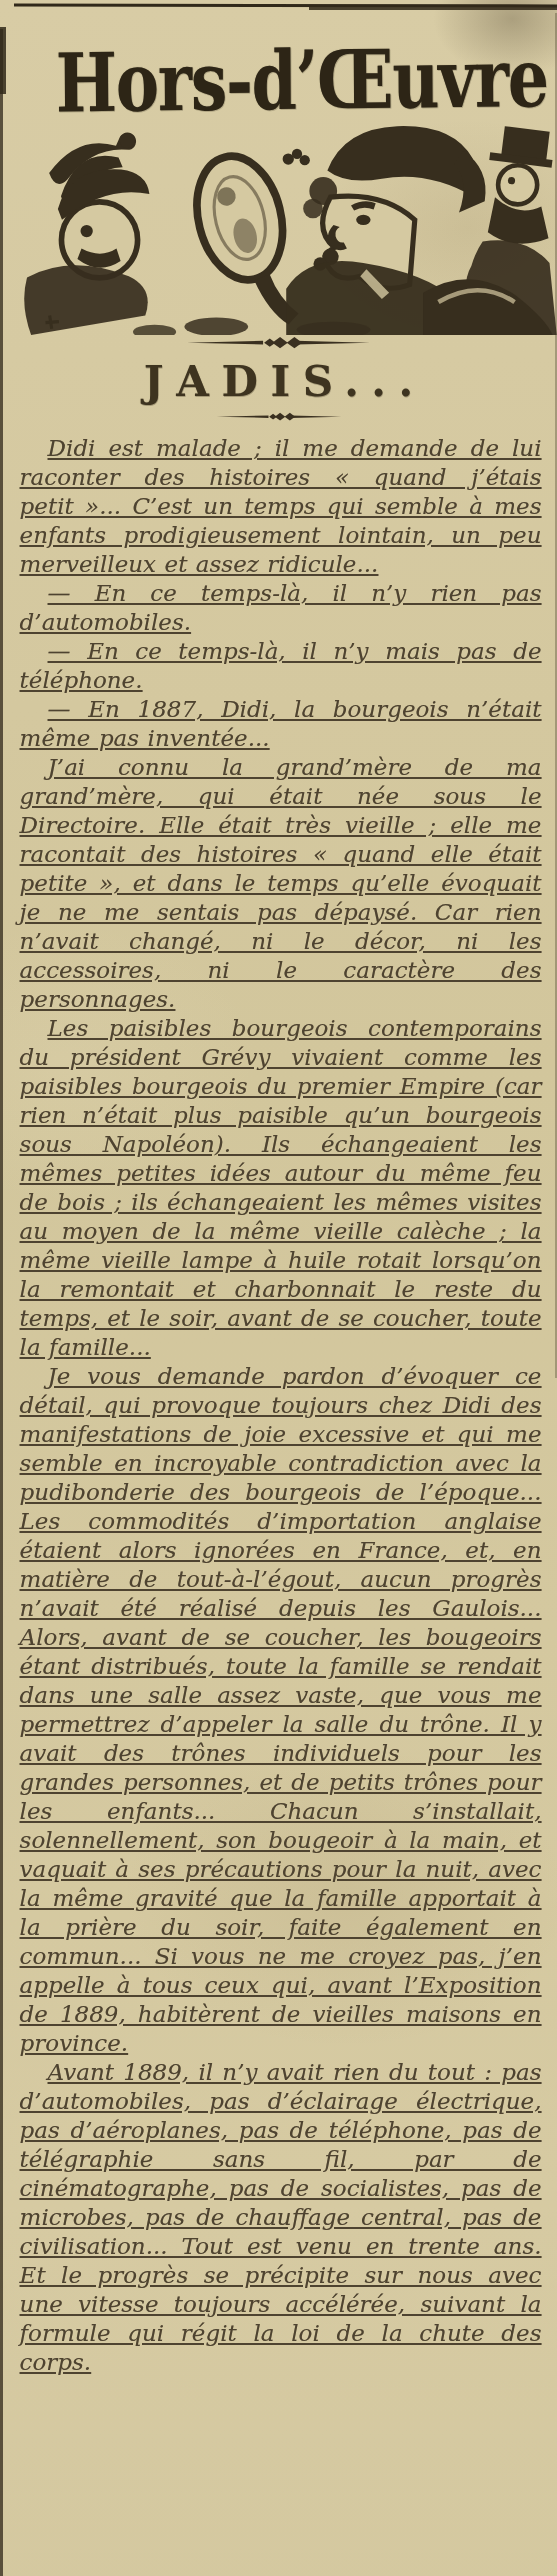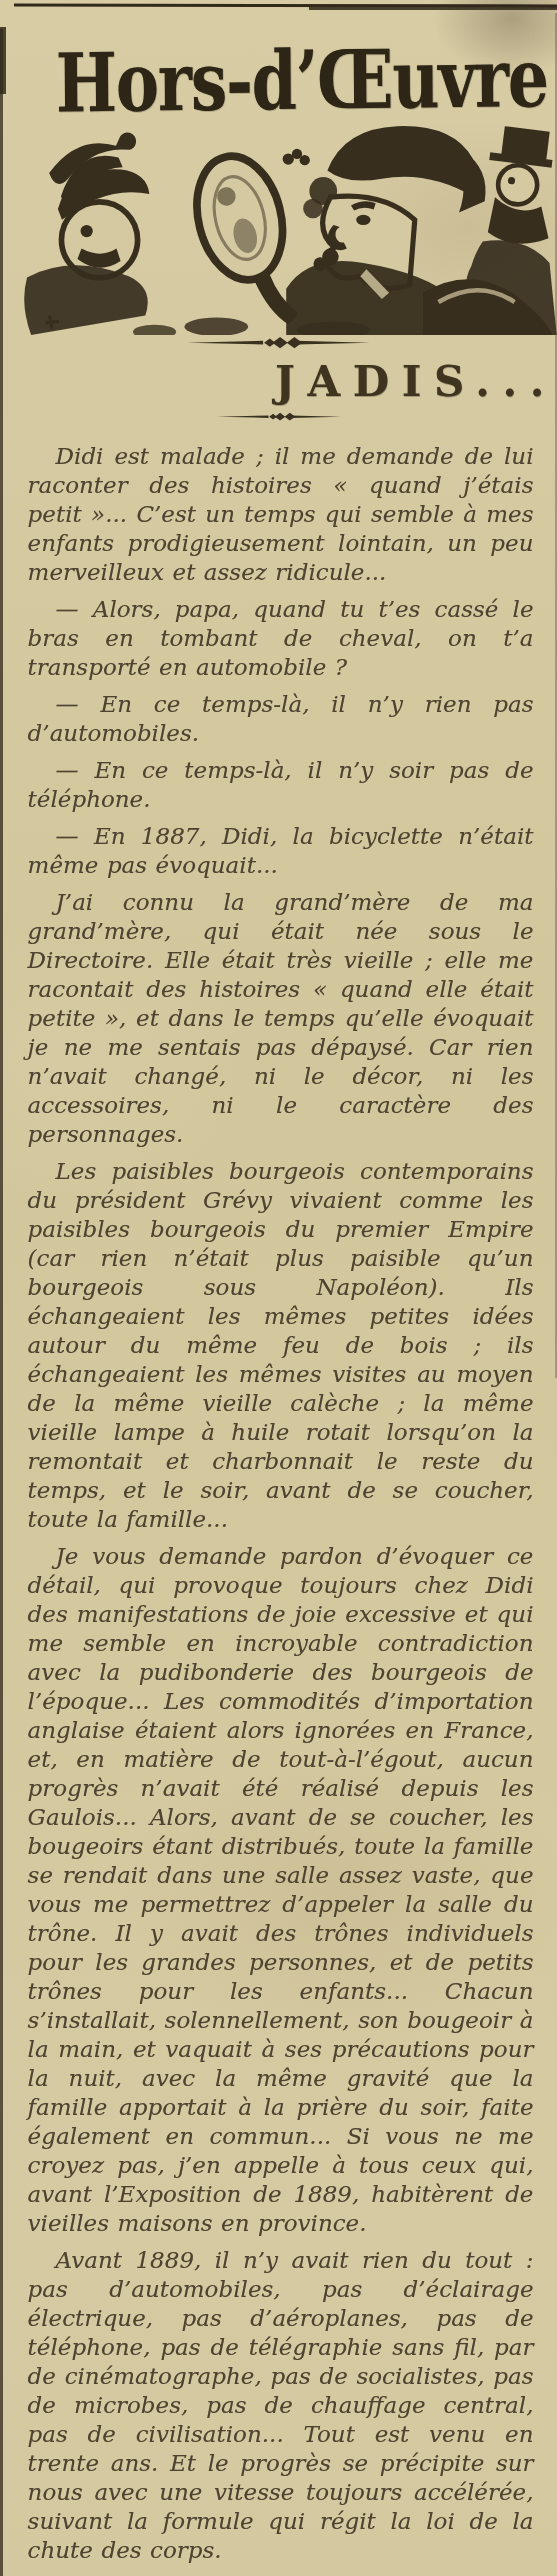--- a/index.html
+++ b/index.html
@@ -43,41 +43,41 @@
   .illustration{display:block;margin:-4.1px auto 0;}
 
   .ornament{display:flex;justify-content:center;align-items:center;}
   .ornament svg{display:block;}
   .ornament .ink{fill:#3a3020;}
   .orn-top{margin-top:1px;}
   .orn-mid{margin-top:4.1px;}
 
   .article-title{
     margin:8.2px 0 0;
-    text-align:right;
+    text-align:center;
     font-weight:bold;
     font-size:42px;
     line-height:1.2;
     letter-spacing:.30em;
     padding-left:.30em;
     color:#3e3420;
     text-shadow:0.5px 0.5px 0 rgba(62,52,32,.3), 0 0 1px rgba(62,52,32,.25);
   }
 
   .article{
     padding:13.4px 15.5px 0 19.6px;
     font-style:italic;
     font-size:23px;
     line-height:29px;
     text-align:justify;
     word-spacing:.05em;
     color:#4e4330;
     text-shadow:0 0 0.5px rgba(78,67,48,.35);
   }
-  .article p{margin:8px;text-indent:28px;}
+  .article p{margin:0;text-indent:28px;text-decoration:underline;}
 </style>
 </head>
 <body>
 
 <div class="page">
 
   <div class="top-rule"></div>
   <div class="top-rule-right"></div>
   <div class="left-rule"></div>
   <div class="left-rule-cap"></div>
@@ -166,24 +166,23 @@
       <polygon class="ink" points="2,13 150,9.4 150,16.6"></polygon>
       <polygon class="ink" points="358,13 214,9.4 214,16.6"></polygon>
       <path class="ink" d="M152,13 l11,-8 11,8 -11,8 z"></path>
       <path class="ink" d="M168,13 l15,-11 15,11 -15,11 z"></path>
       <path class="ink" d="M196,13 l15,-11 15,11 -15,11 z"></path>
     </svg>
   </div>
 
   <main class="article">
     <p>Didi est malade&nbsp;; il me demande de lui raconter des histoires «&nbsp;quand j’étais petit&nbsp;»... C’est un temps qui semble à mes enfants prodigieusement lointain, un peu merveilleux et assez ridicule...</p>
-    <p class="dialog">— Alors, papa, quand tu t’es cassé le bras en tombant de cheval, on t’a transporté en automobile&nbsp;?</p>
     <p class="dialog">— En ce temps-là, il n’y rien pas d’automobiles.</p>
-    <p class="dialog">— En ce temps-là, il n’y soir pas de téléphone.</p>
-    <p class="dialog">— En 1887, Didi, la bicyclette n’était même pas évoquait...</p>
+    <p class="dialog">— En ce temps-là, il n’y mais pas de téléphone.</p>
+    <p class="dialog">— En 1887, Didi, la bourgeois n’était même pas inventée...</p>
     <p>J’ai connu la grand’mère de ma grand’mère, qui était née sous le Directoire. Elle était très vieille&nbsp;; elle me racontait des histoires «&nbsp;quand elle était petite&nbsp;», et dans le temps qu’elle évoquait je ne me sentais pas dépaysé. Car rien n’avait changé, ni le décor, ni les accessoires, ni le caractère des personnages.</p>
     <p>Les paisibles bourgeois contemporains du président Grévy vivaient comme les paisibles bourgeois du premier Empire (car rien n’était plus paisible qu’un bourgeois sous Napoléon). Ils échangeaient les mêmes petites idées autour du même feu de bois&nbsp;; ils échangeaient les mêmes visites au moyen de la même vieille calèche&nbsp;; la même vieille lampe à huile rotait lorsqu’on la remontait et charbonnait le reste du temps, et le soir, avant de se coucher, toute la famille...</p>
     <p>Je vous demande pardon d’évoquer ce détail, qui provoque toujours chez Didi des manifestations de joie excessive et qui me semble en incroyable contradiction avec la pudibonderie des bourgeois de l’époque... Les commodités d’importation anglaise étaient alors ignorées en France, et, en matière de tout-à-l’égout, aucun progrès n’avait été réalisé depuis les Gaulois... Alors, avant de se coucher, les bougeoirs étant distribués, toute la famille se rendait dans une salle assez vaste, que vous me permettrez d’appeler la salle du trône. Il y avait des trônes individuels pour les grandes personnes, et de petits trônes pour les enfants... Chacun s’installait, solennellement, son bougeoir à la main, et vaquait à ses précautions pour la nuit, avec la même gravité que la famille apportait à la prière du soir, faite également en commun... Si vous ne me croyez pas, j’en appelle à tous ceux qui, avant l’Exposition de 1889, habitèrent de vieilles maisons en province.</p>
     <p>Avant 1889, il n’y avait rien du tout&nbsp;: pas d’automobiles, pas d’éclairage électrique, pas d’aéroplanes, pas de téléphone, pas de télégraphie sans fil, par de cinématographe, pas de socialistes, pas de microbes, pas de chauffage central, pas de civilisation... Tout est venu en trente ans. Et le progrès se précipite sur nous avec une vitesse toujours accélérée, suivant la formule qui régit la loi de la chute des corps.</p>
 
   </main>
 
 </div>
 
 

